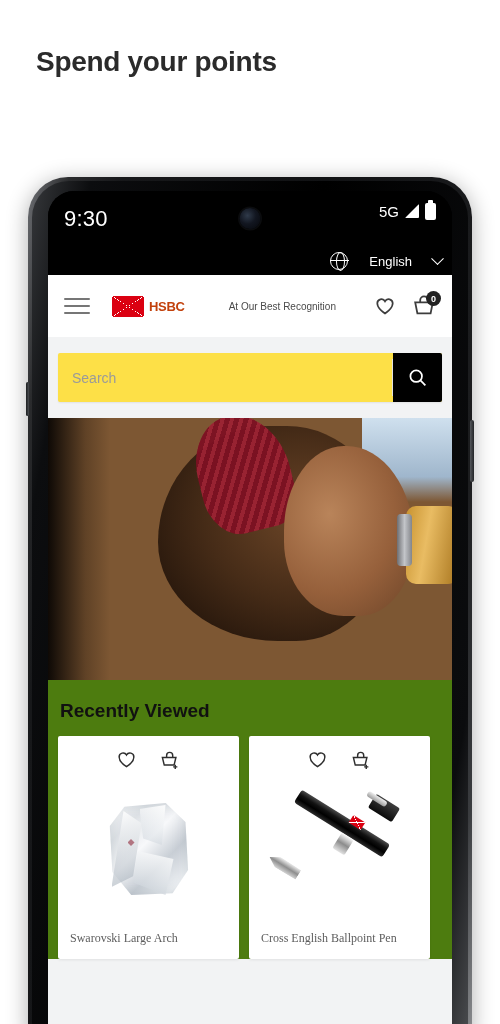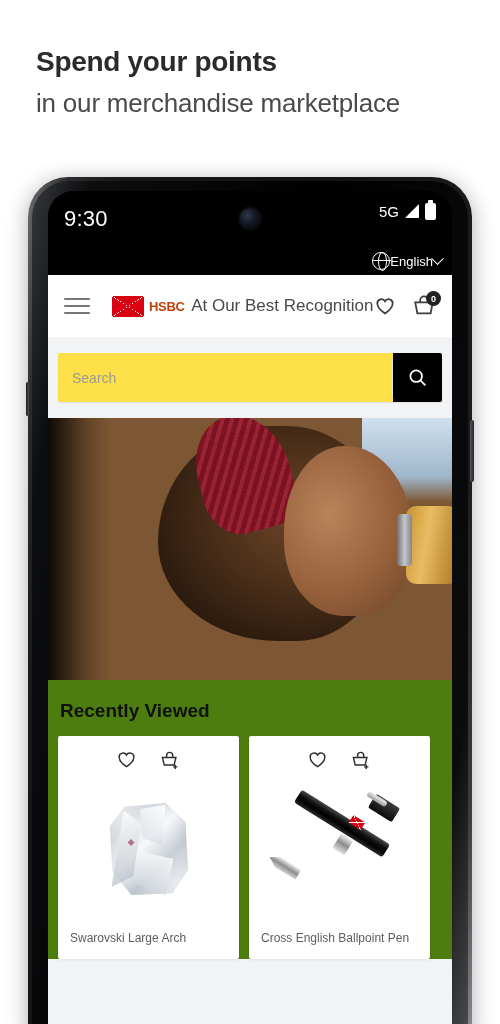--- a/index.html
+++ b/index.html
@@ -145,21 +145,21 @@
   }
 
   
   .langbar {
     background: #000;
     height: 28px;
     display: flex;
     align-items: center;
     justify-content: flex-end;
     padding-right: 10px;
-    gap: 0;
+    gap: 21px;
   }
   .globe {
     width: 16px; height: 16px;
     border-radius: 50%;
     border: 1.5px solid #fff;
     position: relative;
     flex: none;
   }
   .globe:before {
     content:"";
@@ -230,21 +230,21 @@
   }
   .hsbc-word {
     font-size: 13px;
     font-weight: bold;
     color: #c2410c;
     letter-spacing: -0.3px;
   }
   .nav-title {
     flex: 1;
     text-align: center;
-    font-size: 17px;
+    font-size: 10px;
     color: #4a4a4a;
     margin-left: 6px;
     white-space: nowrap;
   }
   .nav-icons { display:flex; align-items:center; gap: 16px; }
   .heart-ic { width:22px; height:22px; }
   .basket-wrap { position: relative; width: 24px; height: 24px; }
   .cart-badge {
     position: absolute;
     right: -5px; top: -3px;
@@ -393,20 +393,21 @@
   .rv-section { padding: 20px 22px 0 10px; background:#4d7c0f; }
   .rv-title { font-size: 19px; font-weight: bold; color:#111; margin: 0 0 14px 2px; }
   .cards { display:flex; gap: 10px; }
   .card {
     flex: 1;
     background:#fff;
     border-radius: 2px;
     box-shadow: 0 1px 3px rgba(0,0,0,0.08);
     padding: 10px 10px 0 10px;
     min-width: 0;
+    font-family: Liberation Serif, serif;
   }
   .card-acts { display:flex; justify-content:center; gap: 22px; padding: 3px 0 0 0; }
   .card-img { height: 150px; display:flex; align-items:center; justify-content:center; }
   .card-name {
     font-size: 12px;
     color:#5d5d5d;
     padding: 6px 2px 12px 2px;
     line-height:1.3;
     white-space: nowrap;
     overflow: hidden;
@@ -502,21 +503,20 @@
     background:
       linear-gradient(to bottom right, transparent 48%, #fff 48%, #fff 52%, transparent 52%),
       linear-gradient(to bottom left, transparent 48%, #fff 48%, #fff 52%, transparent 52%);
   }
 </style>
 </head>
 <body>
 
 <div class="promo">
   <h1 class="promo-title">Spend your points</h1>
-  <div class="promo-sub">in our merchandise marketplace</div>
 </div>
 
 <div class="phone-wrap">
   <div class="phone-shell">
     <div class="phone-shell-inner"></div>
     <div class="side-btn"></div>
     <div class="side-btn2"></div>
   </div>
 
   <div class="screen">

